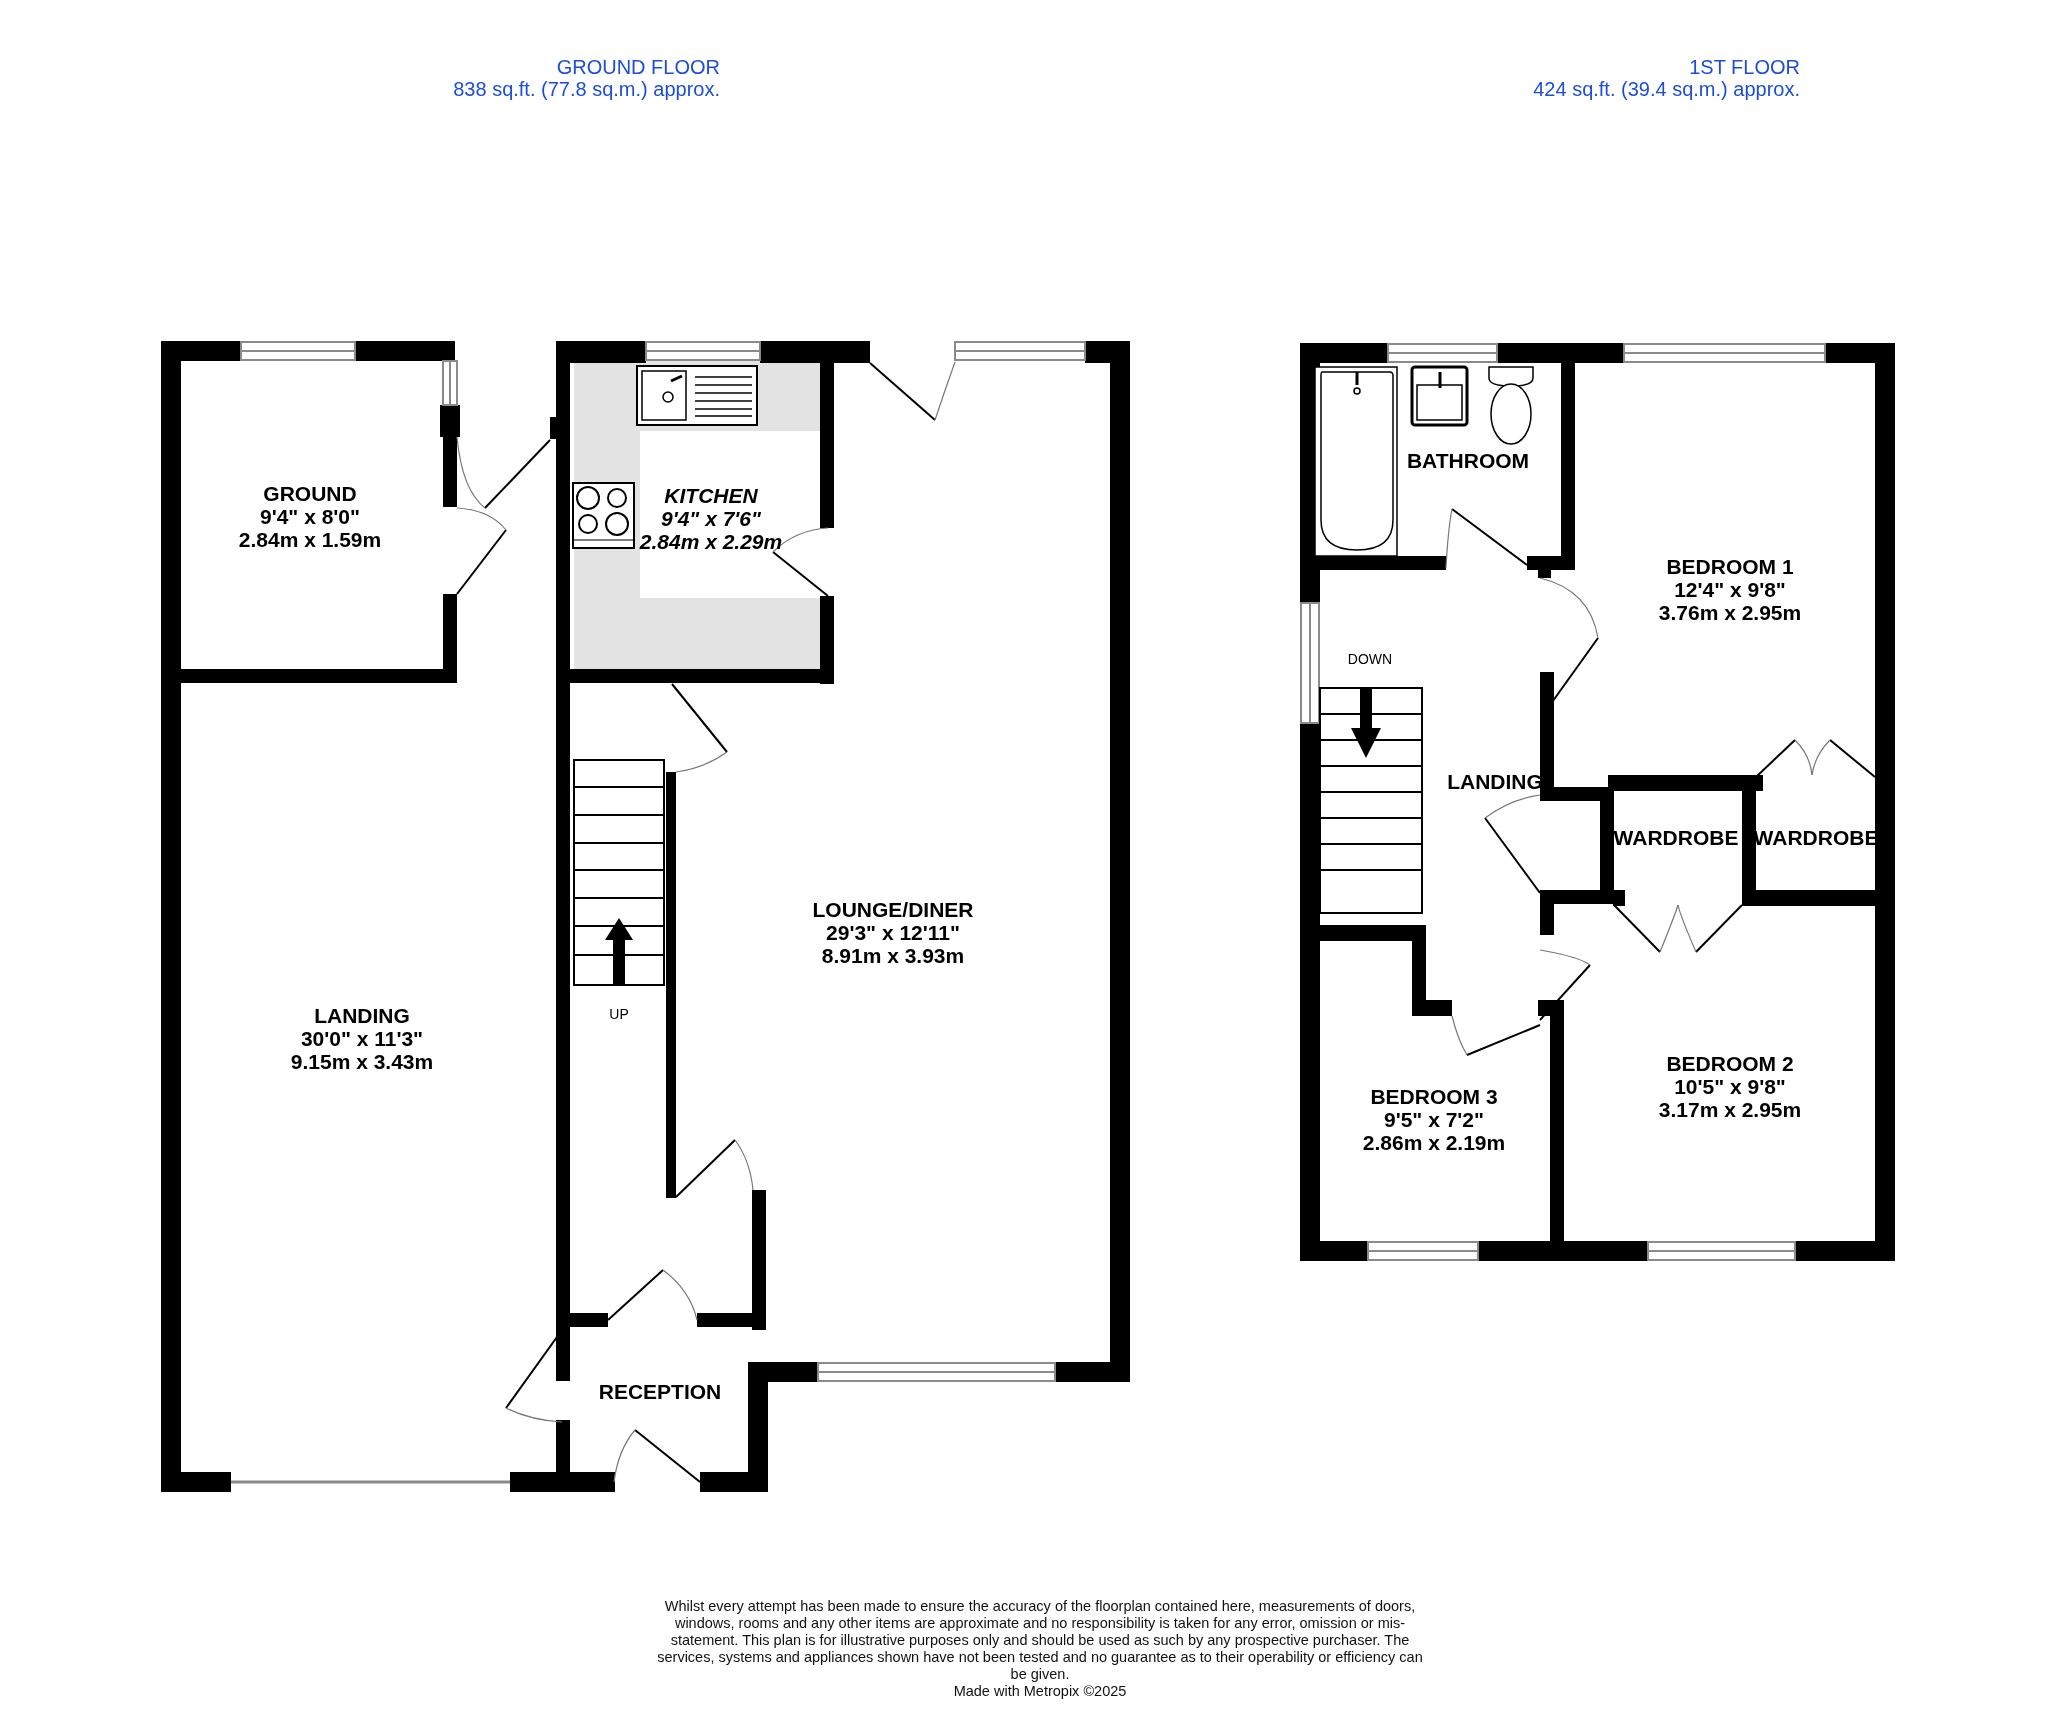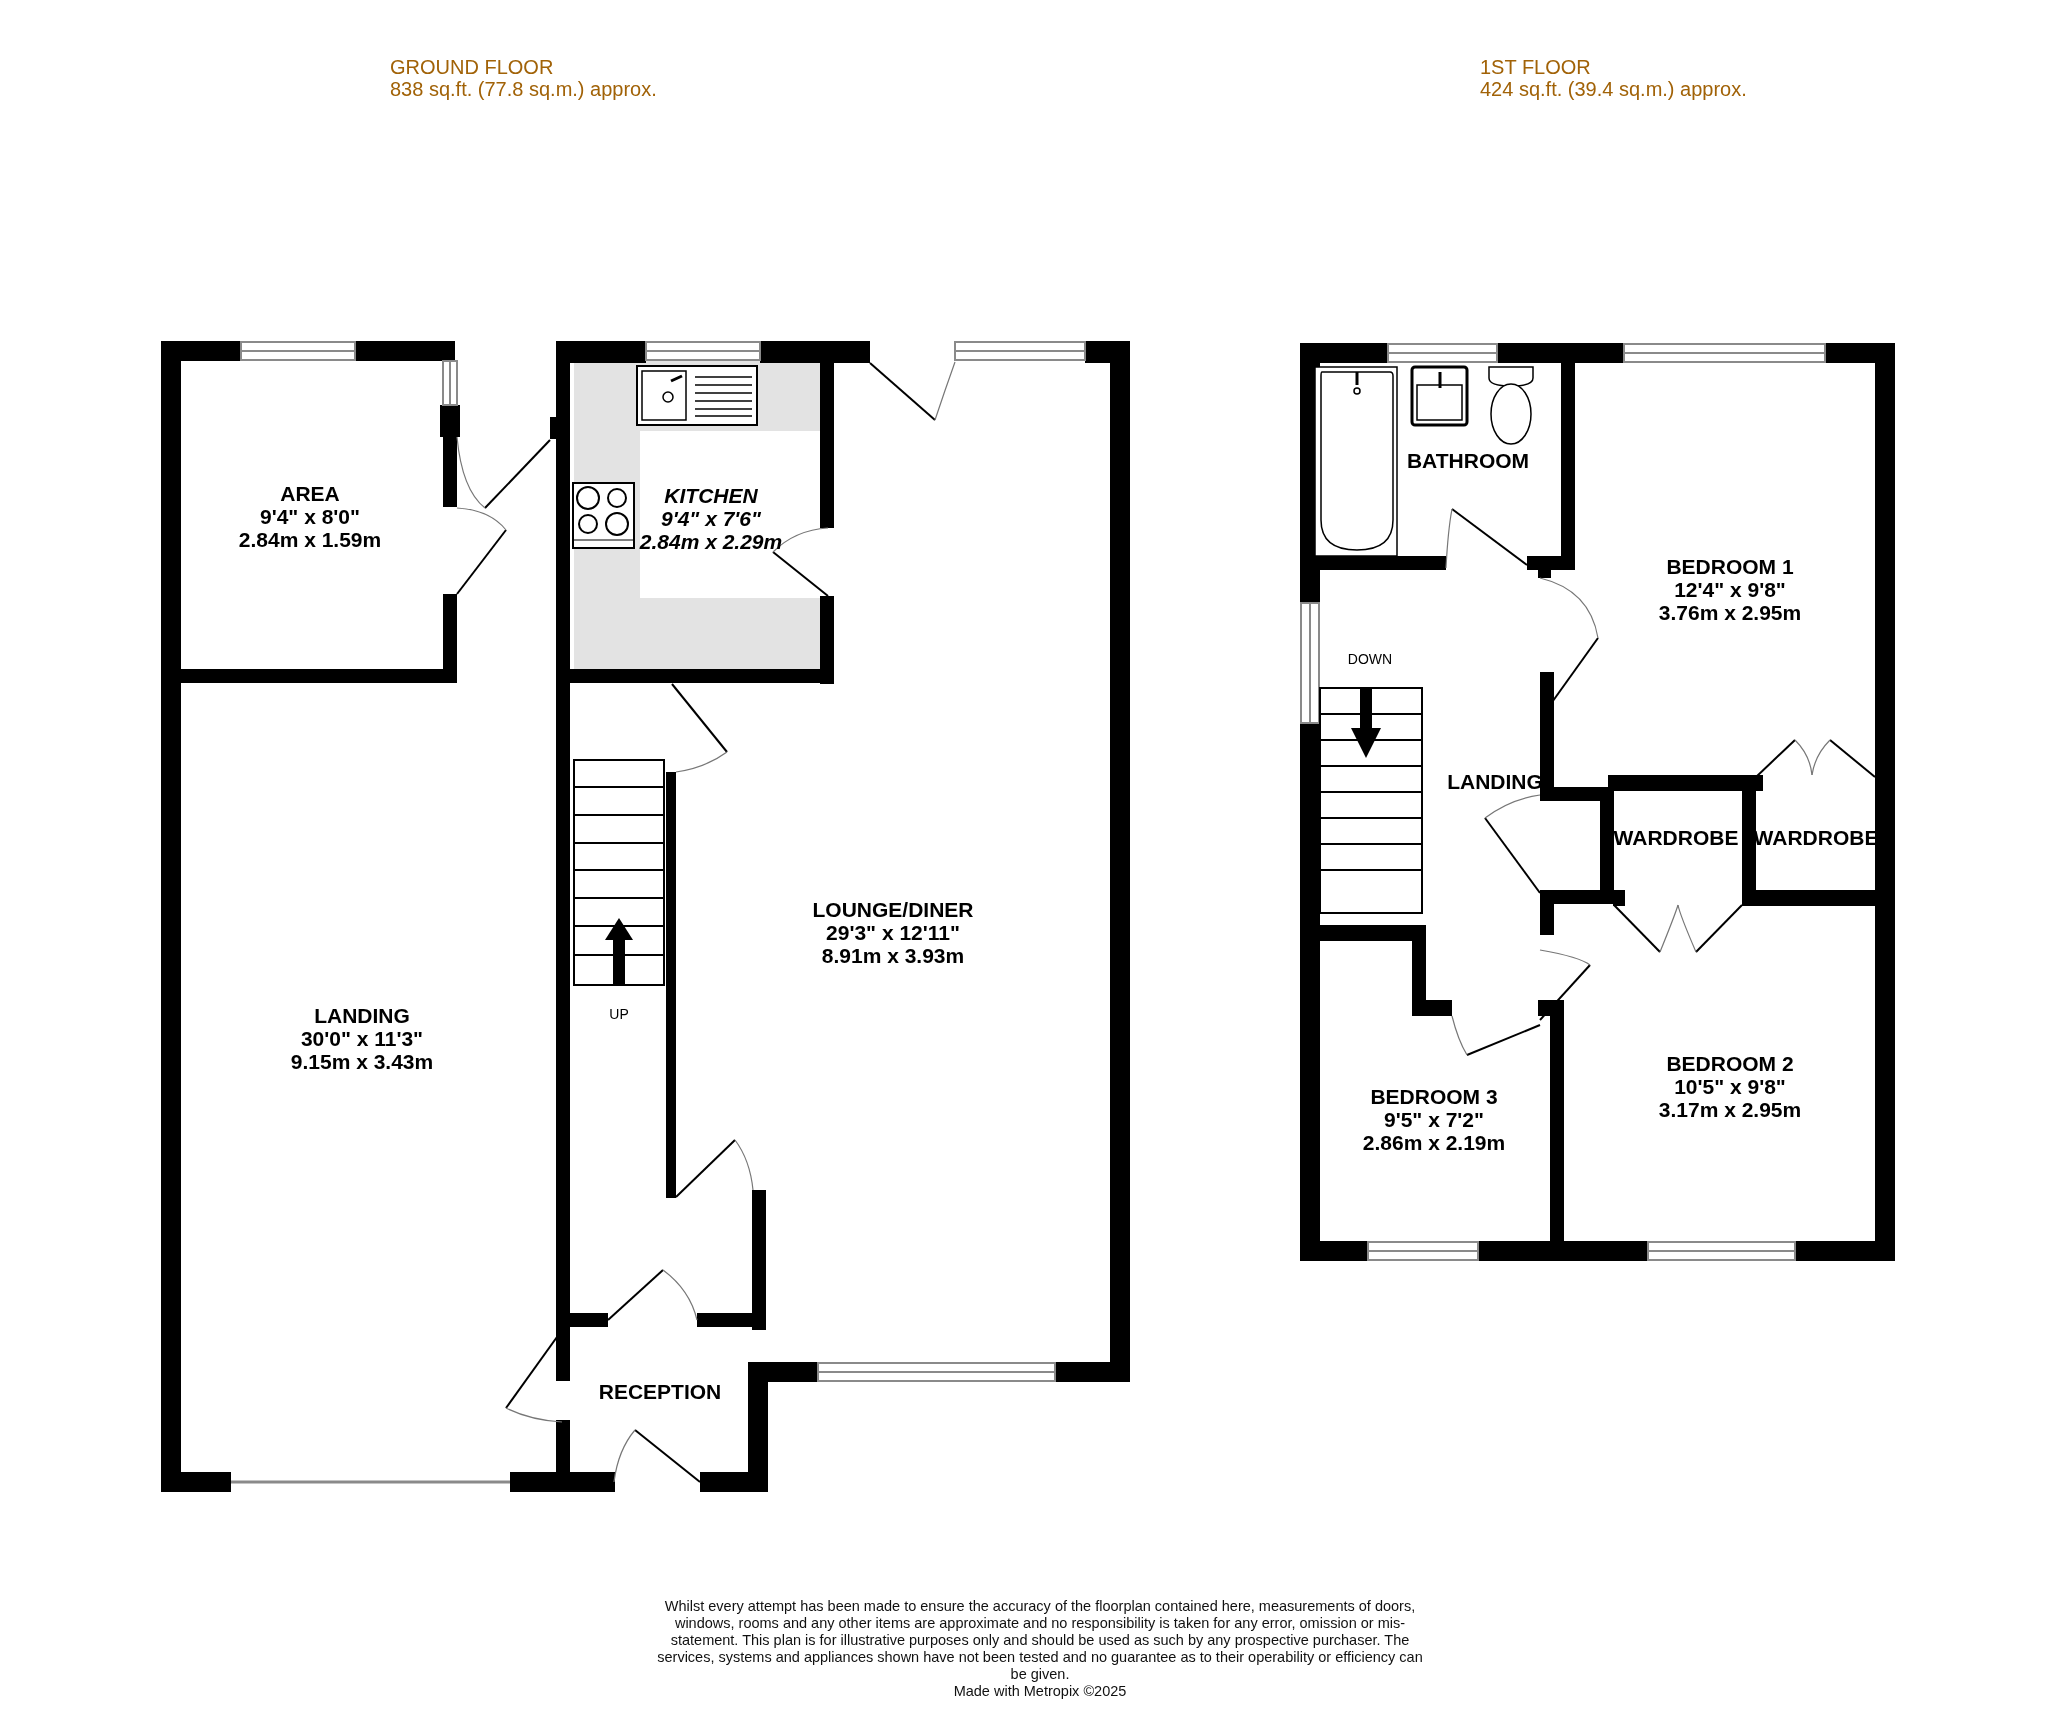--- a/index.html
+++ b/index.html
@@ -1,17 +1,17 @@
 <!DOCTYPE html>
 <html><head>
 <meta charset="utf-8">
 <style>
   html, body { margin:0; padding:0; background:#ffffff; }
   body { width:2048px; height:1727px; position:relative; overflow:hidden; font-family:"Liberation Sans", sans-serif; color:#000; }
-  .hdr { position:absolute; text-align:left; font-size:20px; line-height:22px; color:#a16207; }
+  .hdr { position:absolute; text-align:right; font-size:20px; line-height:22px; color:#1d4ed8; }
   .hdr .t { display:block; }
   #gf-hdr { left:390px; top:56px; width:330px; }
   #ff-hdr { left:1480px; top:56px; width:320px; }
   svg.plan { position:absolute; left:0; top:0; }
   .room-label { position:absolute; text-align:center; font-weight:bold; font-size:21px; line-height:23px; white-space:nowrap; transform:translateX(-50%); }
   .room-label .name { display:block; }
   .room-label .dim { display:block; }
   .small-label { position:absolute; font-size:14px; transform:translateX(-50%); }
   .footer { position:absolute; left:650px; top:1598px; width:780px; text-align:center; color:#111; }
   .footer .total { font-size:20px; line-height:24px; display:block; margin-bottom:4px; }
@@ -253,21 +253,21 @@
 
       <line x1="1756" y1="777" x2="1795" y2="740"></line>
       <line x1="1875" y1="777" x2="1830" y2="740"></line>
       <path d="M1795 740 Q1810 755 1812 775" stroke="#777" stroke-width="1.2"></path>
       <path d="M1830 740 Q1815 755 1812 775" stroke="#777" stroke-width="1.2"></path>
     </g>
   </g>
 </svg>
 
 <div class="room-label" style="left:310px; top:482px;">
-  <span class="name">AREA</span>
+  <span class="name">GROUND</span>
   <span class="dim">9'4"  x 8'0"</span>
   <span class="dim">2.84m  x 1.59m</span>
 </div>
 <div class="room-label" style="left:711px; top:484px;font-style:italic;">
   <span class="name">KITCHEN</span>
   <span class="dim">9'4"  x 7'6"</span>
   <span class="dim">2.84m  x 2.29m</span>
 </div>
 <div class="room-label" style="left:893px; top:898px;">
   <span class="name">LOUNGE/DINER</span>

